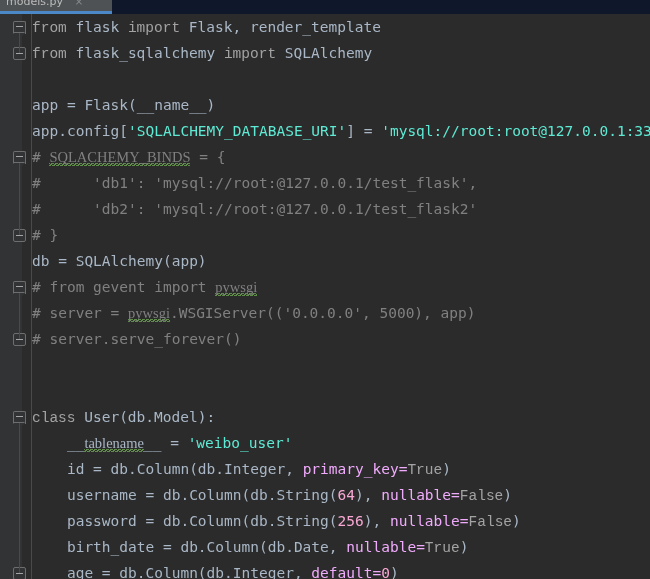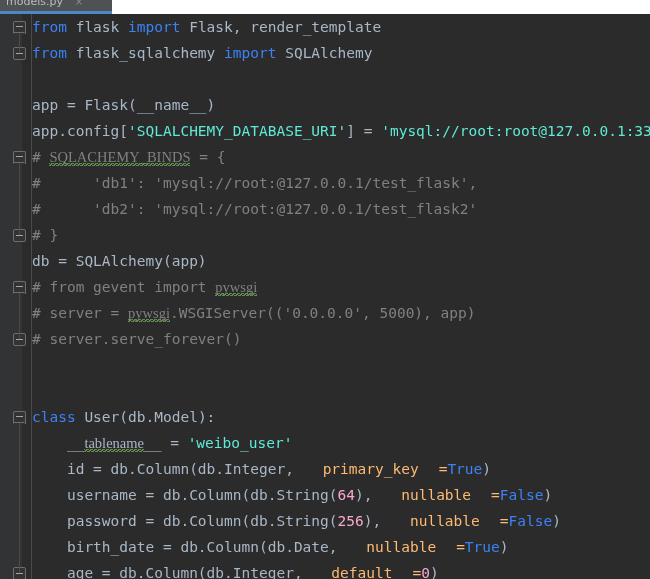--- a/index.html
+++ b/index.html
@@ -11,21 +11,21 @@
     width: 650px;
     height: 579px;
     overflow: hidden;
     font-family: "DejaVu Sans Mono", "Liberation Mono", monospace;
   }
 
   
   .tabbar {
     position: relative;
     height: 14px;
-    background: #ffffff;
+    background: #0f172a;
     overflow: hidden;
   }
   .tab {
     position: absolute;
     left: 0;
     top: -8px;
     width: 112px;
     height: 20px;
     background: #4e5254;
     color: #bbbbbb;
@@ -150,26 +150,26 @@
     line-height: 26px;
     white-space: pre;
     letter-spacing: 0px;
   }
   .line {
     height: 26px;
     color: #a9b7c6;
   }
 
   
-  .kw      { color: #3b82f6; }
+  .kw      { color: #a3a3a3; font-family: Liberation Mono, monospace; }
   .ident   { color: #a9b7c6; }
   .str     { color: #5eead4; }
   .num     { color: #f9a8d4; }
   .cmt     { color: #808080; }
-  .param   { color: #fdba74; margin-left: 20px; }
+  .param   { color: #f0abfc; }
 
   
   .sq {
     background-image:
       repeating-linear-gradient(135deg,
         #5f8c4a 0px, #5f8c4a 1px,
         transparent 1px, transparent 2px);
     background-position: bottom left;
     background-repeat: repeat-x;
     background-size: 4px 3px;

